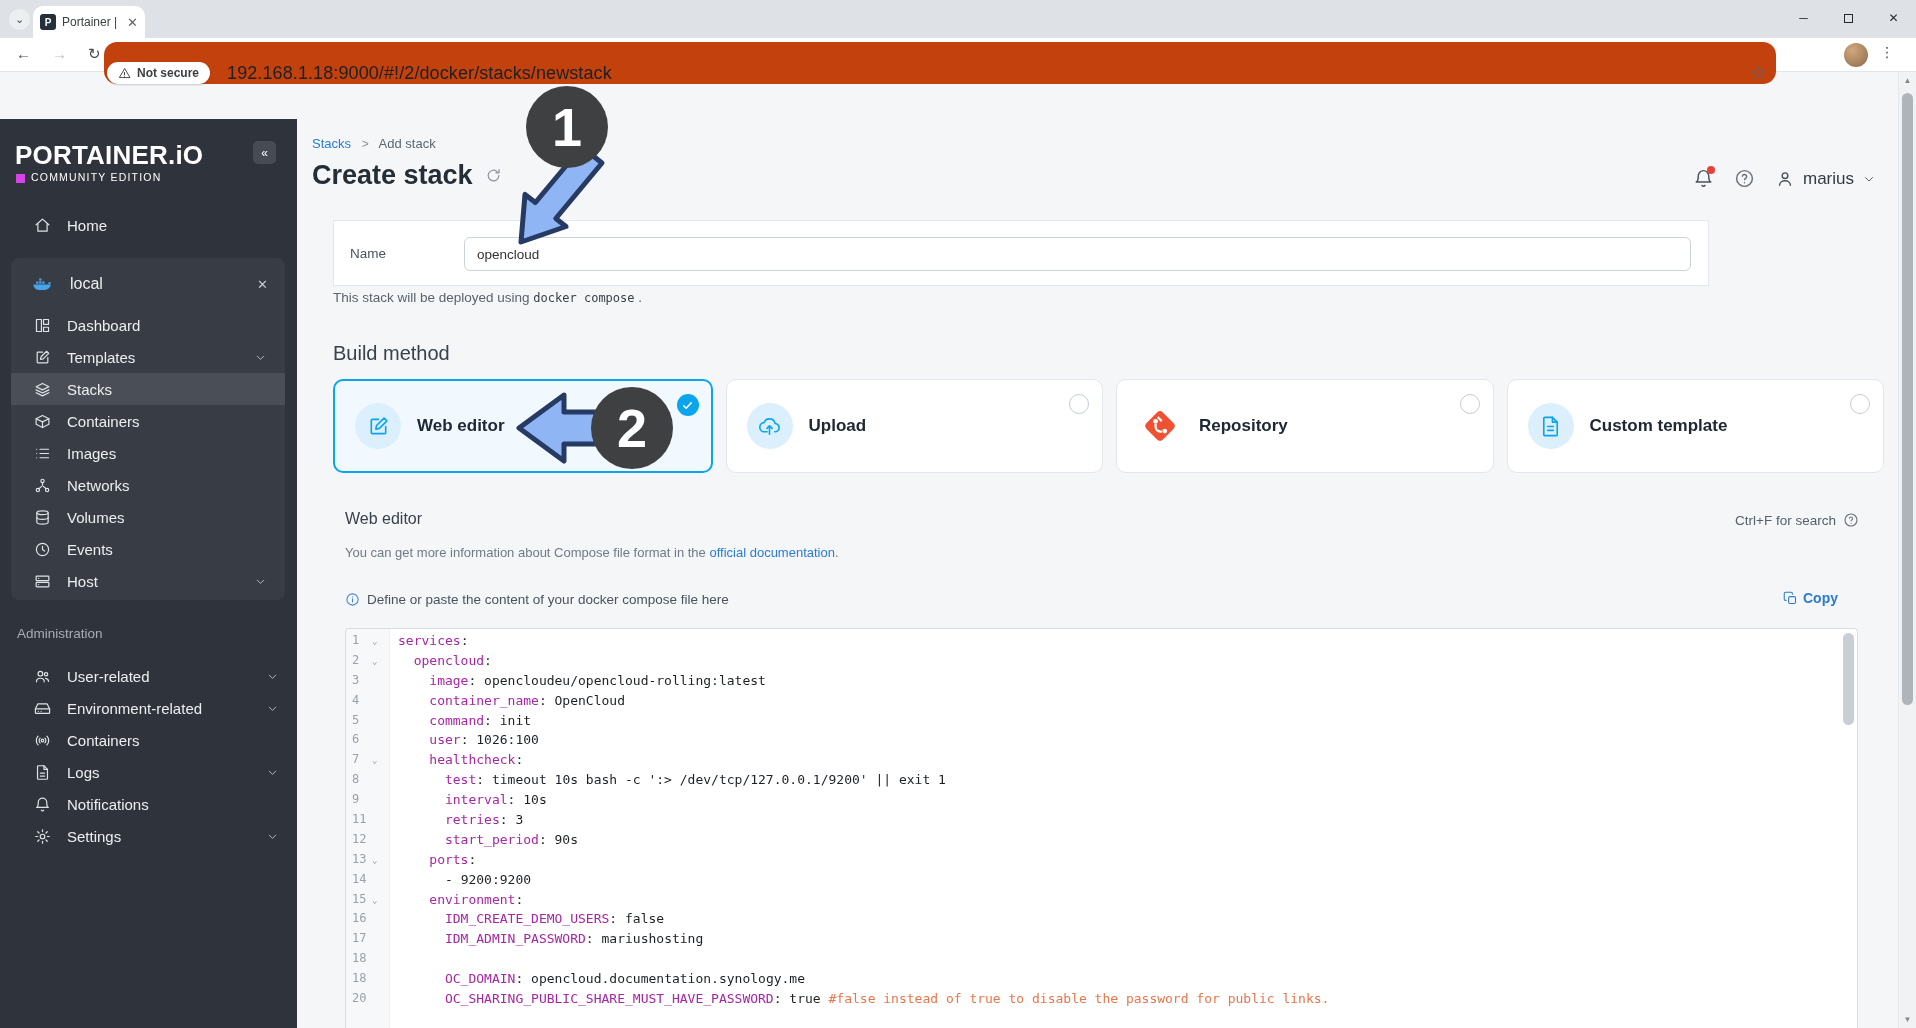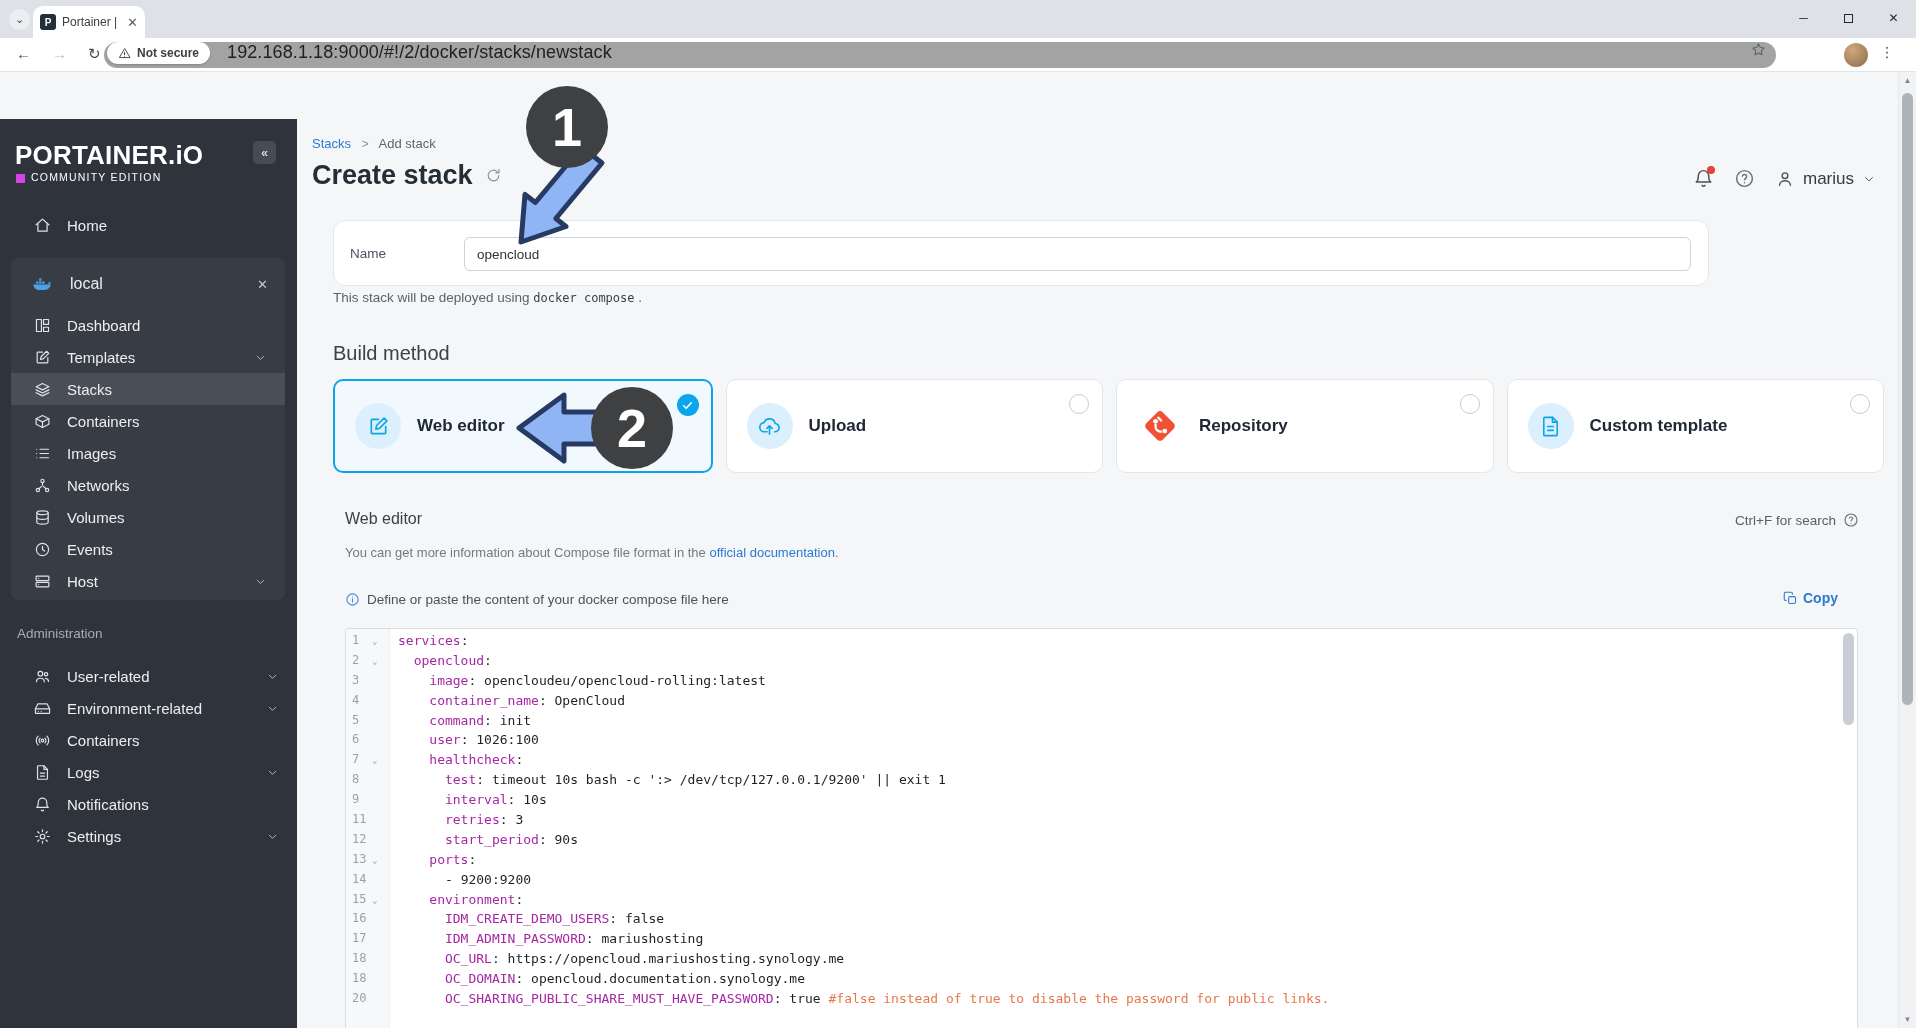--- a/index.html
+++ b/index.html
@@ -12,21 +12,21 @@
   .tab-search{position:absolute;left:9px;top:9px;width:21px;height:21px;border-radius:50%;background:#eceff2;color:#45494d;display:flex;align-items:center;justify-content:center;font-size:11px}
   .tab{position:absolute;left:33px;top:6px;width:112px;height:32px;background:#fff;border-radius:10px 10px 0 0;display:flex;align-items:center;padding:0 7px;gap:6px}
   .favicon{width:16px;height:16px;border-radius:3px;background:#232f3a;color:#fff;display:flex;align-items:center;justify-content:center;font-size:10px;font-weight:700;flex:0 0 16px}
   .tab-title{font-size:12px;color:#3c4043;white-space:nowrap;overflow:hidden;width:62px}
   .tab-close{color:#5f6368;font-size:13px;margin-left:auto}
   .win-controls{position:absolute;right:0;top:0;height:36px;display:flex}
   .win-btn{width:45px;display:flex;align-items:center;justify-content:center;color:#24292e;font-size:12px}
   .win-max{width:9px;height:9px;border:1.3px solid #24292e}
   .toolbar{position:absolute;left:0;top:38px;right:0;height:34px;background:#fff;border-bottom:1px solid #e3e6e9}
   .nav-ic{position:absolute;top:45px;font-size:15px;color:#474c51}
-  .addressbar{position:absolute;left:104px;top:42px;right:140px;height:26px;background:#a3a3a3;border-radius:13px;display:flex;align-items:flex-start}
+  .addressbar{position:absolute;left:104px;top:42px;right:140px;height:42px;background:#c2410c;border-radius:13px;display:flex;align-items:flex-end}
   .chip{background:#fff;height:22px;margin-left:3px;border-radius:11px;display:flex;align-items:center;gap:6px;padding:0 11px;box-shadow:0 1px 2px rgba(0,0,0,.18);color:#3c4043;font-size:12px;font-weight:600}
   .url{font-size:18px;color:#202124;margin-left:17px;letter-spacing:.1px}
   .star{margin-left:auto;margin-right:10px;color:#5f6368}
   .avatar{position:absolute;right:48px;top:43px;width:24px;height:24px;border-radius:50%;background:radial-gradient(circle at 35% 30%,#d2a87d,#8a6a4b)}
   .kebab{position:absolute;right:22px;top:44px;color:#474c51;font-size:14px;letter-spacing:0}
 
   
   .pscroll{position:absolute;right:0;top:72px;bottom:0;width:18px;background:#f1f2f4;border-left:1px solid #e7e9ec}
   .pscroll .arr{position:absolute;left:0;right:0;text-align:center;color:#82878d;font-size:8px}
   .pscroll .thumb{position:absolute;left:3px;right:3px;top:21px;height:612px;background:#aeb4ba;border-radius:7px}
@@ -56,21 +56,21 @@
   .breadcrumb .blink{color:#2b7bd3}
   .breadcrumb .sep{margin:0 7px;color:#8a919a;font-size:12px}
   .page-title{position:absolute;left:312px;top:160px;font-size:27px;font-weight:600;color:#252d36;display:flex;align-items:center;gap:12px}
   .page-title .refresh{color:#8b929b;display:flex}
   .top-icons{position:absolute;right:40px;top:168px;display:flex;align-items:center;gap:20px;color:#4b525b}
   .bell-wrap{position:relative;display:flex}
   .bell-dot{position:absolute;right:-1px;top:-2px;width:8px;height:8px;border-radius:50%;background:#e8413c}
   .user-wrap{display:flex;align-items:center;gap:8px}
   .user-name{font-size:17px;color:#343b44}
 
-  .name-card{position:absolute;left:333px;top:220px;width:1376px;height:66px;background:#fff;border:1px solid #e4e7eb;border-radius:12px}
+  .name-card{position:absolute;left:333px;top:220px;width:1376px;height:66px;background:#fff;border:1px solid #e4e7eb;border-radius:0}
   .name-label{position:absolute;left:16px;top:25px;font-size:13.5px;color:#4a5361}
   .name-input{position:absolute;left:130px;right:17px;top:16px;height:34px;border:1px solid #ccd2d9;border-radius:6px;font-size:13.5px;color:#333;padding:0 12px;background:#fff;font-family:"Liberation Sans",sans-serif;outline:none}
   .deploy-note{position:absolute;left:333px;top:290px;font-size:13.5px;color:#5a636e}
   .deploy-note code{font-family:"DejaVu Sans Mono",monospace;font-size:12px;color:#3a4149}
   .build-label{position:absolute;left:333px;top:342px;font-size:20px;color:#39414b}
 
   .methods{position:absolute;left:333px;top:379px;width:1551px;display:flex;gap:13px}
   .mcard{flex:1;height:94px;background:#fff;border:1px solid #e3e6ea;border-radius:10px;position:relative;display:flex;align-items:center;cursor:pointer}
   .mcard.selected{border:2px solid #0ba5ec;background:#f1f9ff}
   .m-iconwrap{width:46px;height:46px;border-radius:50%;background:#dbeffd;margin-left:20px;display:flex;align-items:center;justify-content:center;color:#0ba5ec}
@@ -532,21 +532,21 @@
         <div class="cline"><span class="lnum">7</span><span class="fold">⌄</span><span class="ctext"><span class="tk-p">    </span><span class="tk-k">healthcheck</span><span class="tk-p">:</span></span></div>
         <div class="cline"><span class="lnum">8</span><span class="ctext"><span class="tk-p">      </span><span class="tk-k">test</span><span class="tk-p">:</span><span class="tk-v"> timeout 10s bash -c ':&gt; /dev/tcp/127.0.0.1/9200' || exit 1</span></span></div>
         <div class="cline"><span class="lnum">9</span><span class="ctext"><span class="tk-p">      </span><span class="tk-k">interval</span><span class="tk-p">:</span><span class="tk-v"> 10s</span></span></div>
         <div class="cline"><span class="lnum">11</span><span class="ctext"><span class="tk-p">      </span><span class="tk-k">retries</span><span class="tk-p">:</span><span class="tk-v"> 3</span></span></div>
         <div class="cline"><span class="lnum">12</span><span class="ctext"><span class="tk-p">      </span><span class="tk-k">start_period</span><span class="tk-p">:</span><span class="tk-v"> 90s</span></span></div>
         <div class="cline"><span class="lnum">13</span><span class="fold">⌄</span><span class="ctext"><span class="tk-p">    </span><span class="tk-k">ports</span><span class="tk-p">:</span></span></div>
         <div class="cline"><span class="lnum">14</span><span class="ctext"><span class="tk-p">      - </span><span class="tk-v">9200:9200</span></span></div>
         <div class="cline"><span class="lnum">15</span><span class="fold">⌄</span><span class="ctext"><span class="tk-p">    </span><span class="tk-k">environment</span><span class="tk-p">:</span></span></div>
         <div class="cline"><span class="lnum">16</span><span class="ctext"><span class="tk-p">      </span><span class="tk-k">IDM_CREATE_DEMO_USERS</span><span class="tk-p">:</span><span class="tk-v"> false</span></span></div>
         <div class="cline"><span class="lnum">17</span><span class="ctext"><span class="tk-p">      </span><span class="tk-k">IDM_ADMIN_PASSWORD</span><span class="tk-p">:</span><span class="tk-v"> mariushosting</span></span></div>
-        <div class="cline"><span class="lnum">18</span><span class="ctext"><span class="tk-p">      </span><span class="tk-k">OC_URL</span><span class="tk-p">:</span><span class="tk-v"> https://opencloud.mariushosting.synology.me</span></span></div>
+        <div class="cline"><span class="lnum">18</span></div>
         <div class="cline"><span class="lnum">18</span><span class="ctext"><span class="tk-p">      </span><span class="tk-k">OC_DOMAIN</span><span class="tk-p">:</span><span class="tk-v"> opencloud.documentation.synology.me</span></span></div>
         <div class="cline"><span class="lnum">20</span><span class="ctext"><span class="tk-p">      </span><span class="tk-k">OC_SHARING_PUBLIC_SHARE_MUST_HAVE_PASSWORD</span><span class="tk-p">:</span><span class="tk-v"> true </span><span class="tk-c">#false instead of true to disable the password for public links.</span></span></div>
       </div>
     <div class="ed-thumb"></div>
   </div>
 
   <svg class="overlay">
     <polygon points="581.8,147 535.4,202.5 525,194.5 521,242 566,226.5 555.8,218.5 602,163" fill="#8fb5f5" stroke="#263a63" stroke-width="5" stroke-linejoin="round"></polygon>
     <circle cx="567" cy="127" r="41" fill="#3f4042"></circle>
     <text x="567" y="146" text-anchor="middle" font-size="54" font-weight="bold" fill="#fff" font-family="Liberation Sans, sans-serif">1</text>

